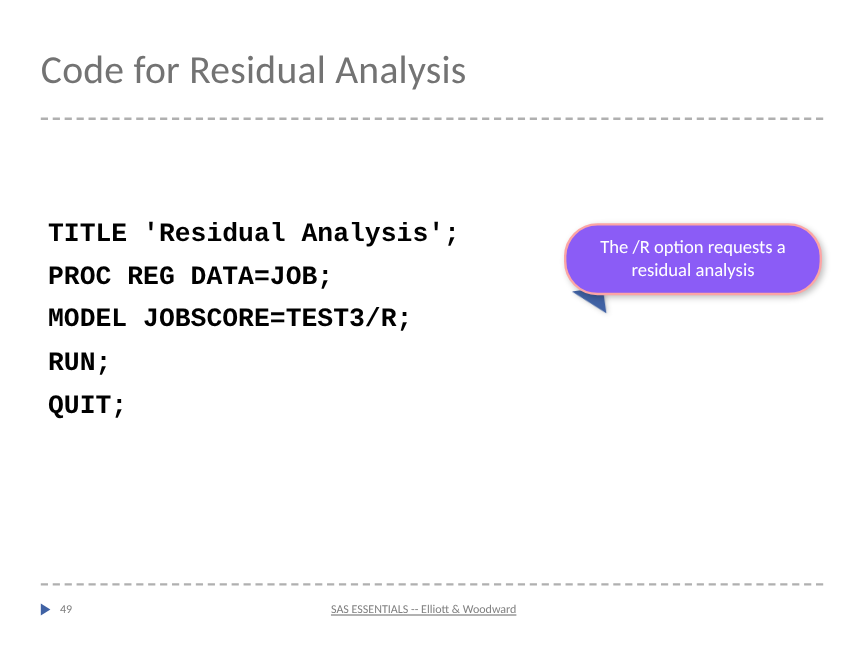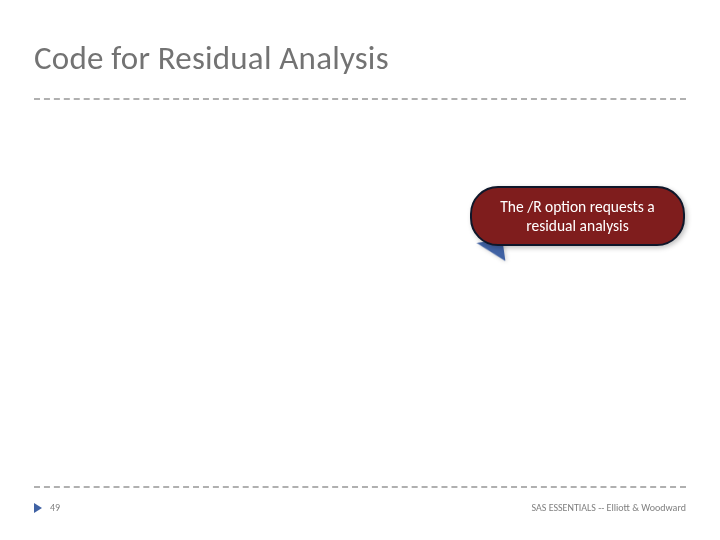--- a/index.html
+++ b/index.html
@@ -35,22 +35,22 @@
     line-height: 1.62;
     color: #000;
     padding-left: 6px;
   }
   .callout {
     position: absolute;
     top: 186px;
     left: 470px;
     width: 215px;
     height: 60px;
-    background: #7f1d1d;
-    border: 2px solid #0f172a;
+    background: #8b5cf6;
+    border: 2px solid #fca5a5;
     border-radius: 28px;
     color: #fff;
     font-size: 15.5px;
     text-align: center;
     display: flex;
     align-items: center;
     justify-content: center;
     line-height: 1.25;
     padding: 6px 12px;
     box-shadow: 2px 2px 5px rgba(0,0,0,0.25);
@@ -104,32 +104,40 @@
     border-style: solid;
     border-width: 5px 0 5px 8px;
     border-color: transparent transparent transparent #4062a4;
     margin-right: 8px;
   }
   .footer-page {
     margin-right: 0;
   }
   .footer-text {
     flex: 1;
-    text-align: right;
+    text-align: center;
     margin-left: -40px;
+    text-decoration: underline;
   }
 </style>
 </head>
 <body>
 
 <div class="slide">
 
   <h1 class="title">Code for Residual Analysis</h1>
   <hr class="divider-top">
 
+  <div class="code-block">
+    <div>TITLE 'Residual Analysis';</div>
+    <div>PROC REG DATA=JOB;</div>
+    <div>MODEL JOBSCORE=TEST3/R;</div>
+    <div>RUN;</div>
+    <div>QUIT;</div>
+  </div>
 
   <div class="callout-tail-outline"></div>
   <div class="callout-tail"></div>
   <div class="callout">
     <span>The /R option requests a residual analysis</span>
   </div>
 
   <hr class="divider-bottom">
 
   <div class="footer">

